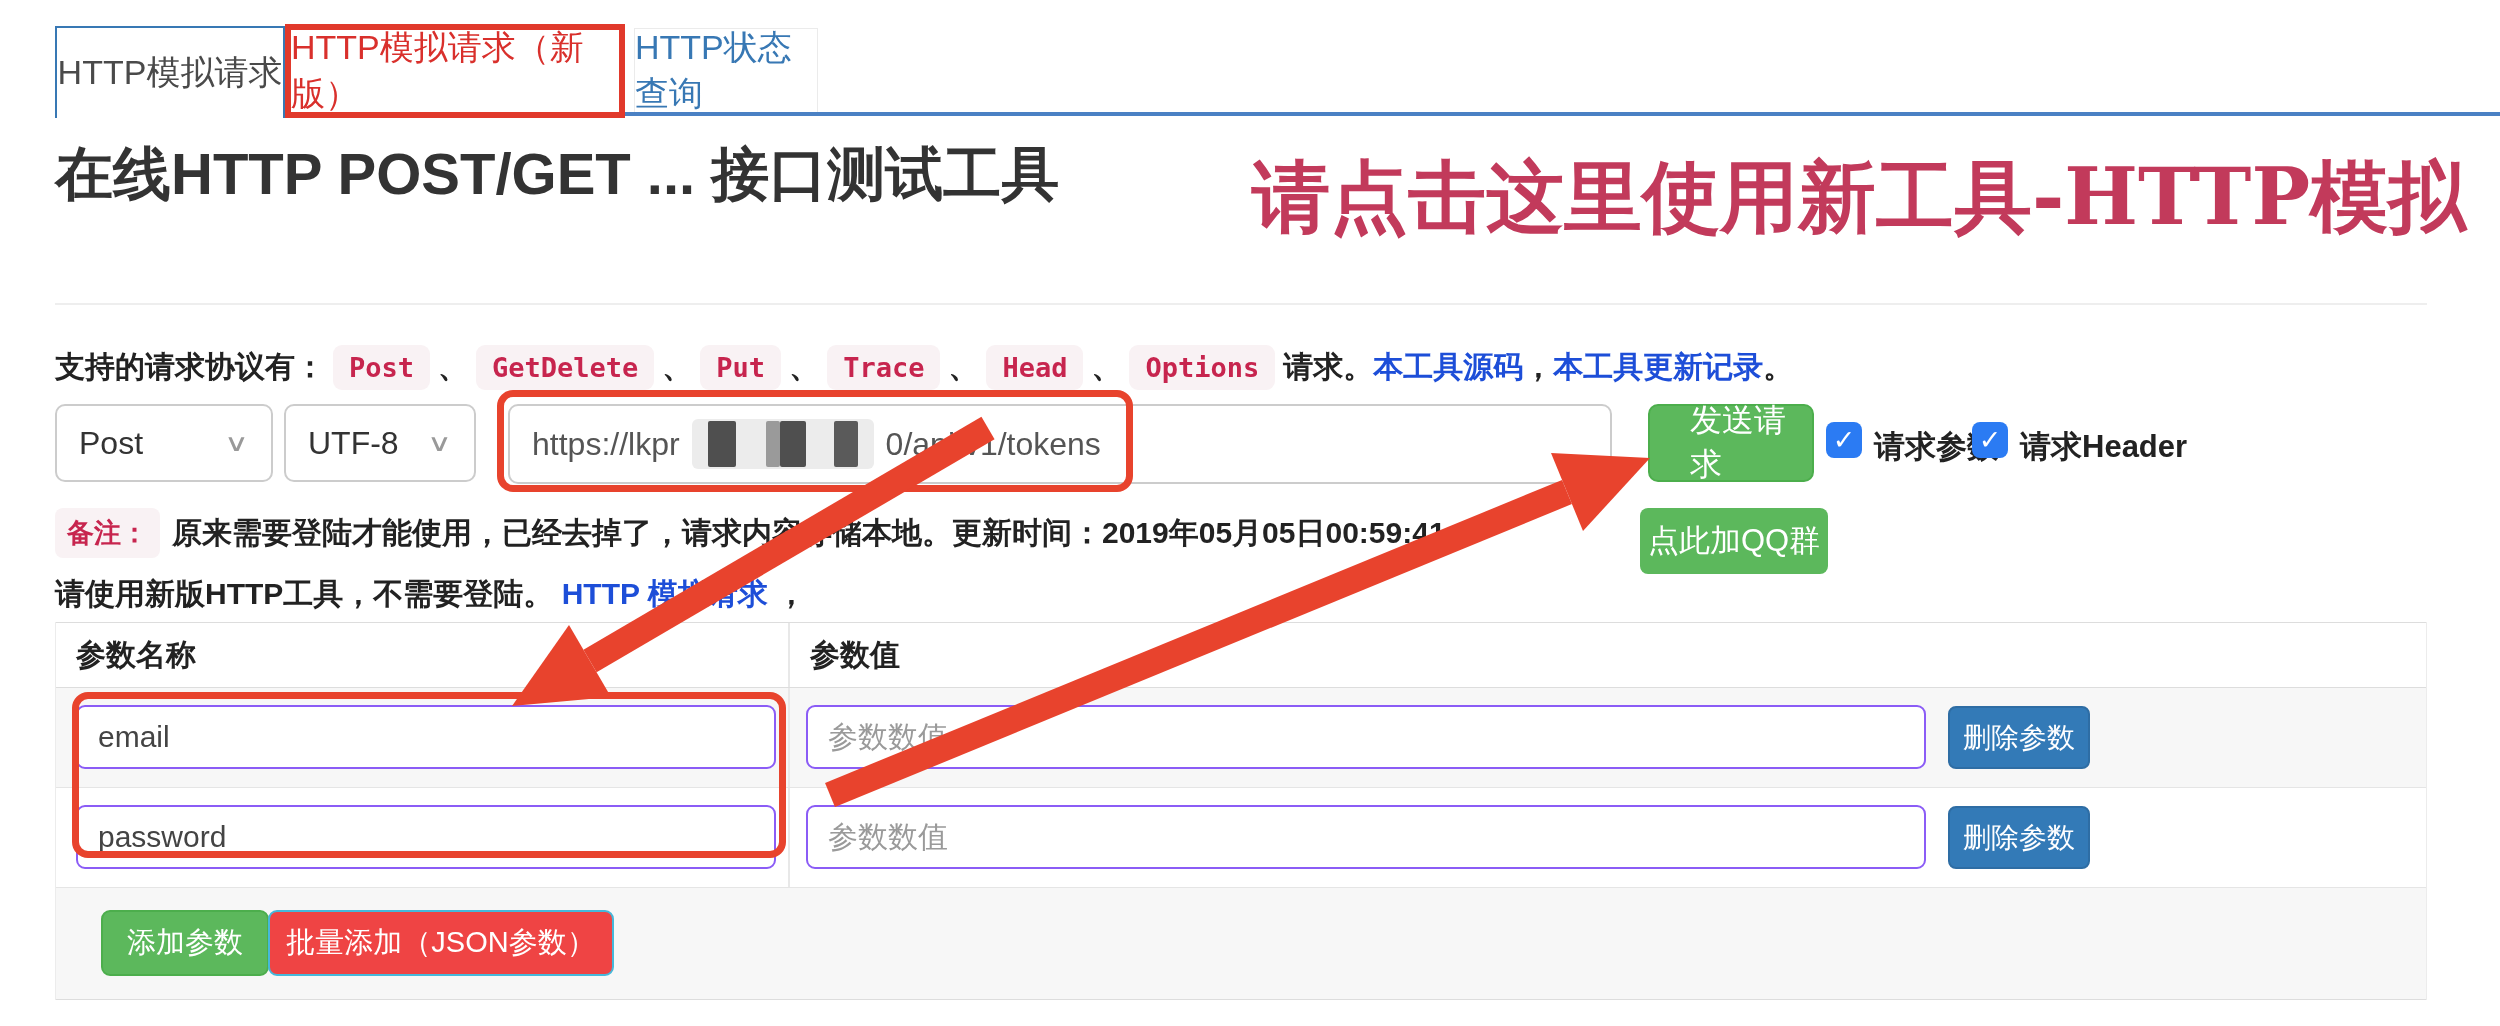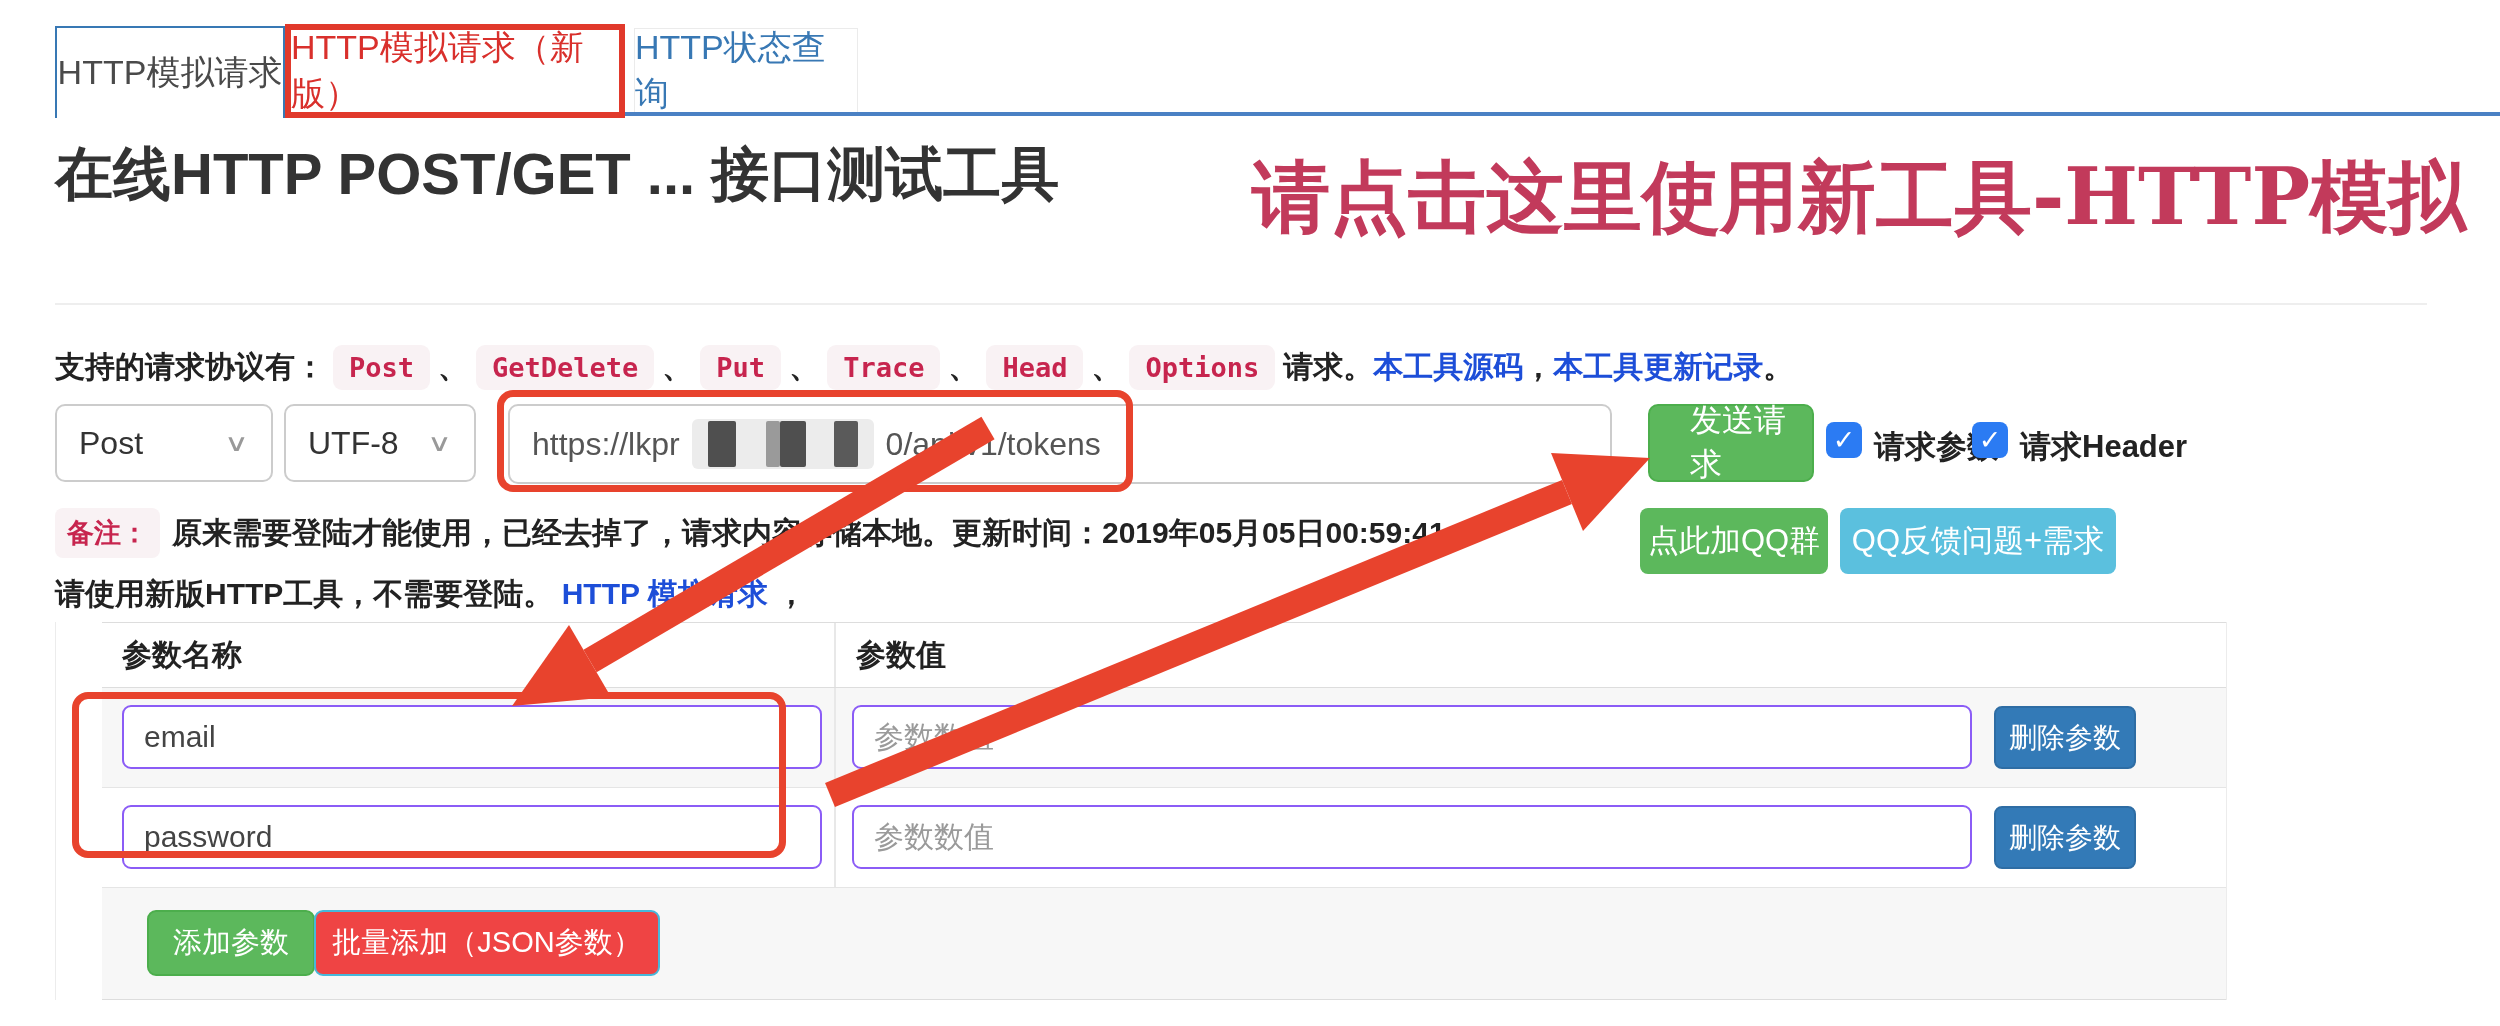--- a/index.html
+++ b/index.html
@@ -6,21 +6,21 @@
   .page {
     position:relative; width:2500px; height:1026px; overflow:hidden;
     font-family:"Liberation Sans","DejaVu Sans",sans-serif; background:#fff; color:#222;
   }
 
   
   .tabs-underline { position:absolute; left:55px; top:112px; width:2445px; height:4px; background:#4a81c4; z-index:1; }
   .tab { position:absolute; display:flex; align-items:center; justify-content:center; background:#fff; font-size:34px; box-sizing:border-box; }
   .tab-active { left:55px; top:26px; width:230px; height:92px; border:2px solid #3878b4; border-bottom:none; color:#4a4a4a; z-index:3; }
   .tab-new { left:285px; top:24px; width:340px; height:94px; border:6px solid #e1392b; color:#d9302c; z-index:3; }
-  .tab-plain { left:634px; top:28px; width:224px; height:84px; border:1px solid #ebebeb; border-bottom:none; color:#3878b4; z-index:2; }
+  .tab-plain { left:634px; top:28px; width:184px; height:84px; border:1px solid #ebebeb; border-bottom:none; color:#3878b4; z-index:2; }
 
   
   .page-title { position:absolute; left:55px; top:136px; font-size:58px; font-weight:bold; color:#333; white-space:nowrap; }
   .handwriting { position:absolute; left:1252px; top:146px; width:1248px; font-size:78px; font-weight:bold;
                  color:#c23a5b; font-family:"DejaVu Serif","Liberation Serif",serif; white-space:nowrap; }
   .title-rule { position:absolute; left:55px; top:303px; width:2372px; height:0; border-top:2px solid #eee; }
 
   
   .protocols { position:absolute; left:55px; top:345px; font-size:30px; font-weight:bold; color:#222; display:flex; align-items:center; white-space:nowrap; }
   .code-chip { font-family:"DejaVu Sans Mono","Liberation Mono",monospace; font-size:27px; font-weight:bold;
@@ -58,22 +58,22 @@
   .cbl2 { left:2020px; }
 
   
   .note-line { position:absolute; left:55px; top:508px; font-size:30px; font-weight:bold; color:#222; white-space:nowrap; display:flex; align-items:center; }
   .note-badge { font-size:27px; color:#c7254e; background:#f9f2f4; padding:7px 12px; border-radius:8px; margin-right:12px; }
   .qq-join { position:absolute; left:1640px; top:508px; width:188px; height:66px; background:#5cb85c; border-radius:8px; font-size:31px; }
   .qq-feedback { position:absolute; left:1840px; top:508px; width:276px; height:66px; background:#5bc0de; border-radius:8px; font-size:31px; }
   .newtool-line { position:absolute; left:55px; top:574px; font-size:30px; font-weight:bold; color:#222; white-space:nowrap; }
 
   
-  .ptable { position:absolute; left:55px; top:622px; width:2172px; box-sizing:border-box;
-            border-left:1px solid #ececec; border-right:1px solid #ececec;padding-left:46px; }
+  .ptable { position:absolute; left:55px; top:622px; width:2372px; box-sizing:border-box;
+            border-left:1px solid #ececec; border-right:1px solid #ececec; }
   .t-header { position:relative; height:66px; border-top:1px solid #ddd; border-bottom:1px solid #ddd;
               display:flex; align-items:center; font-size:30px; font-weight:bold; color:#222; background:#fff; box-sizing:border-box; }
   .th1 { width:732px; padding-left:20px; box-sizing:border-box; }
   .th2 { flex:1; padding-left:22px; }
   .col-divider { position:absolute; left:732px; top:0; bottom:0; width:2px; background:#e8e8e8; }
   .t-row { position:relative; height:100px; border-bottom:1px solid #e5e5e5; box-sizing:border-box; }
   .row-odd { background:#f7f7f7; }
   .row-even { background:#fff; }
   .t-footer { position:relative; height:112px; background:#f7f7f7; border-bottom:1px solid #ddd; box-sizing:border-box; }
 
@@ -163,21 +163,20 @@
   <div class="checkbox cb2">
     <span>✓</span>
   </div>
   <div class="cb-label cbl2">请求Header</div>
 
   <div class="note-line">
     <span class="note-badge">备注：</span>
     <span>原来需要登陆才能使用，已经去掉了，请求内容存储本地。更新时间：2019年05月05日00:59:41</span>
   </div>
   <div class="btn qq-join">点此加QQ群</div>
-  <div class="btn qq-feedback">QQ反馈问题+需求</div>
 
   <div class="newtool-line">
     <span>请使用新版HTTP工具，不需要登陆。</span>
     <span class="blue-link">HTTP 模拟请求</span>
     <span>，</span>
   </div>
 
   <div class="ptable">
     <div class="t-header">
       <div class="th1">参数名称</div>

